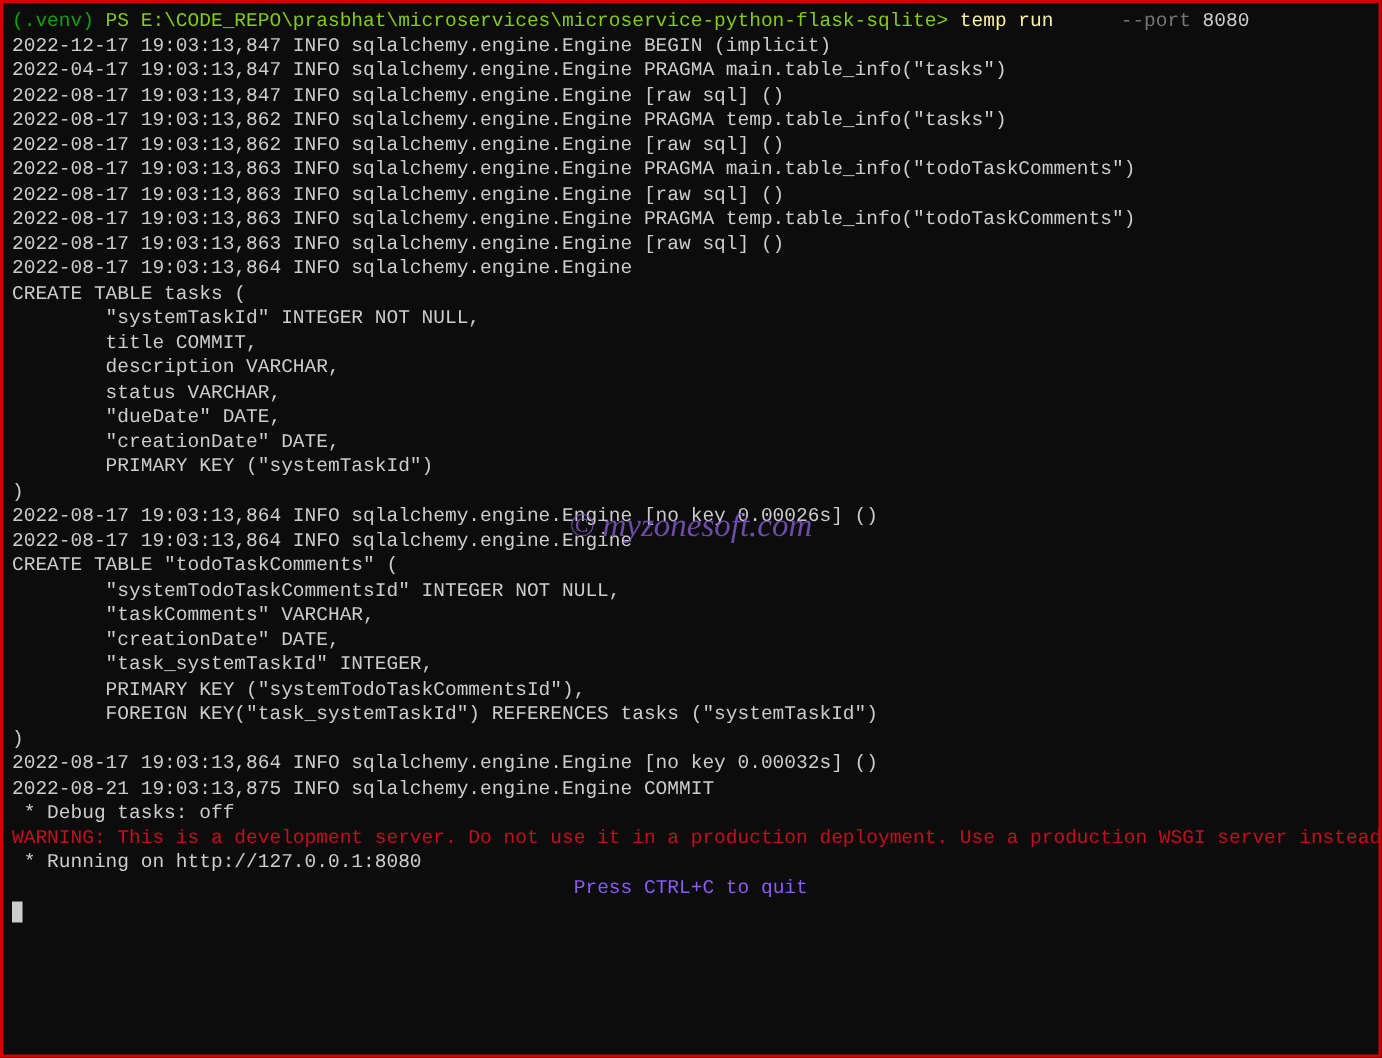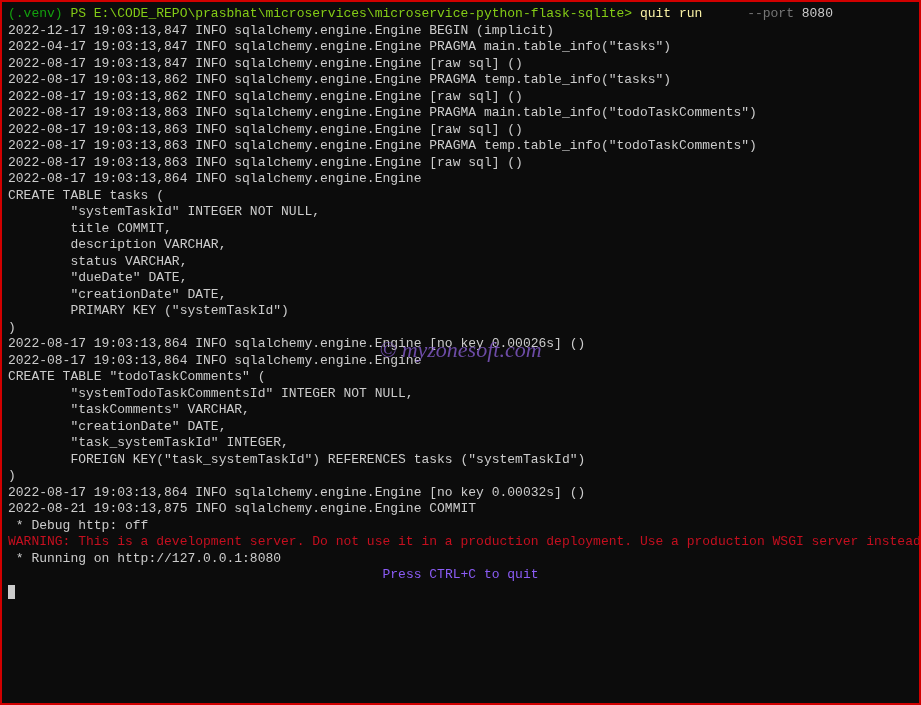--- a/index.html
+++ b/index.html
@@ -42,21 +42,21 @@
     color: #7e57c2;
     opacity: 0.85;
     pointer-events: none;
   }
 </style>
 </head>
 <body>
 
 <div>
 
-  <div class="line"><span class="venv">(.venv)</span><span class="ps"> PS E:\CODE_REPO\prasbhat\microservices\microservice-python-flask-sqlite&gt; </span><span class="cmd">quit run</span><span class="arg"> --port</span><span class="white"> 8080</span></div>
+  <div class="line"><span class="venv">(.venv)</span><span class="ps"> PS E:\CODE_REPO\prasbhat\microservices\microservice-python-flask-sqlite&gt; </span><span class="cmd">temp run</span><span class="arg"> --port</span><span class="white"> 8080</span></div>
 
   <div id="log-lines">
       <div class="line white">2022-12-17 19:03:13,847 INFO sqlalchemy.engine.Engine BEGIN (implicit)</div>
       <div class="line white">2022-04-17 19:03:13,847 INFO sqlalchemy.engine.Engine PRAGMA main.table_info("tasks")</div>
       <div class="line white">2022-08-17 19:03:13,847 INFO sqlalchemy.engine.Engine [raw sql] ()</div>
       <div class="line white">2022-08-17 19:03:13,862 INFO sqlalchemy.engine.Engine PRAGMA temp.table_info("tasks")</div>
       <div class="line white">2022-08-17 19:03:13,862 INFO sqlalchemy.engine.Engine [raw sql] ()</div>
       <div class="line white">2022-08-17 19:03:13,863 INFO sqlalchemy.engine.Engine PRAGMA main.table_info("todoTaskComments")</div>
       <div class="line white">2022-08-17 19:03:13,863 INFO sqlalchemy.engine.Engine [raw sql] ()</div>
       <div class="line white">2022-08-17 19:03:13,863 INFO sqlalchemy.engine.Engine PRAGMA temp.table_info("todoTaskComments")</div>
@@ -73,27 +73,28 @@
       <div class="line white">)</div>
       <div class="line white"></div>
       <div class="line white"></div>
       <div class="line white">2022-08-17 19:03:13,864 INFO sqlalchemy.engine.Engine [no key 0.00026s] ()</div>
       <div class="line white">2022-08-17 19:03:13,864 INFO sqlalchemy.engine.Engine</div>
       <div class="line white">CREATE TABLE "todoTaskComments" (</div>
       <div class="line white">        "systemTodoTaskCommentsId" INTEGER NOT NULL,</div>
       <div class="line white">        "taskComments" VARCHAR,</div>
       <div class="line white">        "creationDate" DATE,</div>
       <div class="line white">        "task_systemTaskId" INTEGER,</div>
+      <div class="line white">        PRIMARY KEY ("systemTodoTaskCommentsId"),</div>
       <div class="line white">        FOREIGN KEY("task_systemTaskId") REFERENCES tasks ("systemTaskId")</div>
       <div class="line white">)</div>
       <div class="line white"></div>
       <div class="line white"></div>
       <div class="line white">2022-08-17 19:03:13,864 INFO sqlalchemy.engine.Engine [no key 0.00032s] ()</div>
       <div class="line white">2022-08-21 19:03:13,875 INFO sqlalchemy.engine.Engine COMMIT</div>
-      <div class="line white"> * Debug http: off</div>
+      <div class="line white"> * Debug tasks: off</div>
       <div class="line warn">WARNING: This is a development server. Do not use it in a production deployment. Use a production WSGI server instead.</div>
       <div class="line white"> * Running on http://127.0.0.1:8080</div>
       <div class="line hint">Press CTRL+C to quit</div>
     </div>
 
   <div class="line"><span class="cursor"></span></div>
 
 </div>
 
 <div class="watermark">© myzonesoft.com</div>

